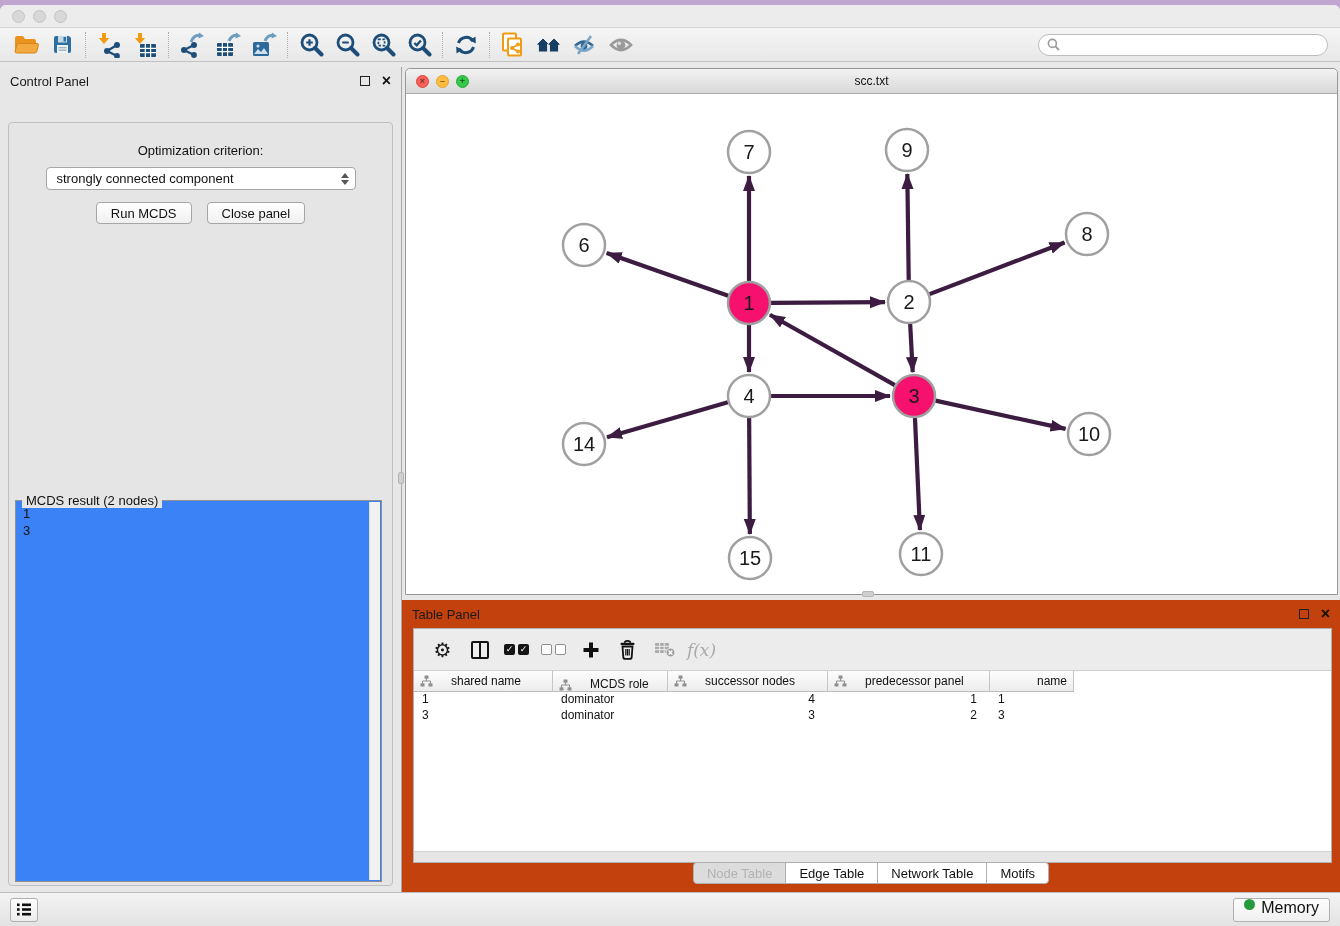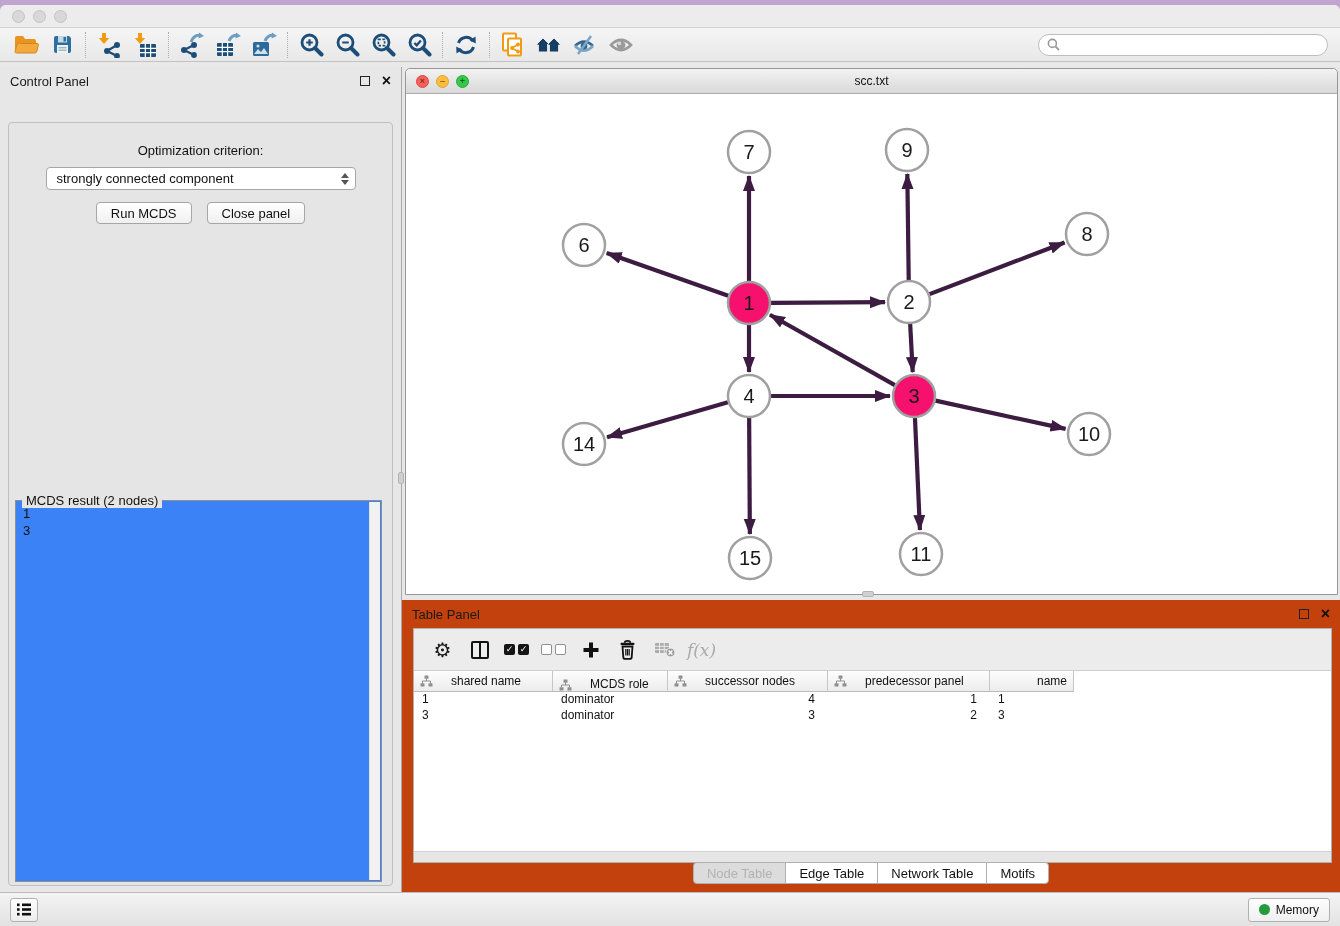--- a/index.html
+++ b/index.html
@@ -87,21 +87,21 @@
   .td { padding:0 8px; overflow:hidden; white-space:nowrap; }
   .td.r { text-align:right; padding-right:13px; }
   .tbl-filler { flex:1; background:#fff; }
   .tp-bottomstrip { height:11px; background:#e6e6e6; border-top:1px solid #d2d2d2; }
   #tp-tabs { position:absolute; left:0; right:0; bottom:8px; display:flex; justify-content:center;margin-top:21px; }
   .tab.active-dark { background:#dcdcdc; color:#b2b2b2; }
 
   
   #status-bar { position:absolute; bottom:0; left:0; right:0; height:34px; background:linear-gradient(#f3f3f3,#e3e3e3); border-top:1px solid #bcbcbc; display:flex; align-items:center; padding:0 10px; }
   .sbtn { width:28px; height:24px; background:linear-gradient(#fdfdfd,#ededed); border:1px solid #b0b0b0; border-radius:3px; display:flex; align-items:center; justify-content:center; }
-  .memory-btn { margin-left:auto; height:24px; padding:0 10px; background:linear-gradient(#fdfdfd,#f0f0f0); border:1px solid #b0b0b0; border-radius:3px; display:flex; align-items:center; gap:6px; font-size:12px; color:#111; }
+  .memory-btn { margin-left:auto; height:24px; padding:0 10px; background:linear-gradient(#fdfdfd,#f0f0f0); border:1px solid #b0b0b0; border-radius:3px; display:flex; gap:6px; font-size:16px; color:#111; }
   .mem-dot { width:11px; height:11px; border-radius:50%; background:#259b3e; display:inline-block; }
 </style>
 </head>
 <body>
 
 <div id="app">
 
   <div class="titlebar">
     <div class="lights">
       <span class="light"></span>

